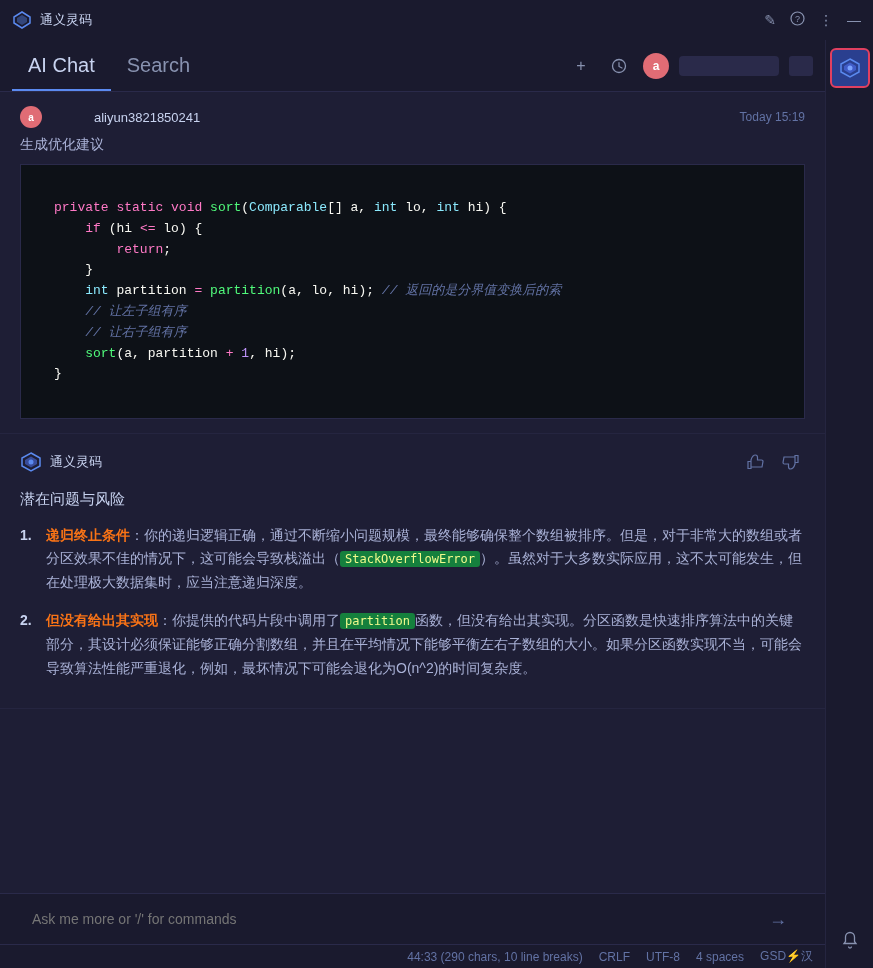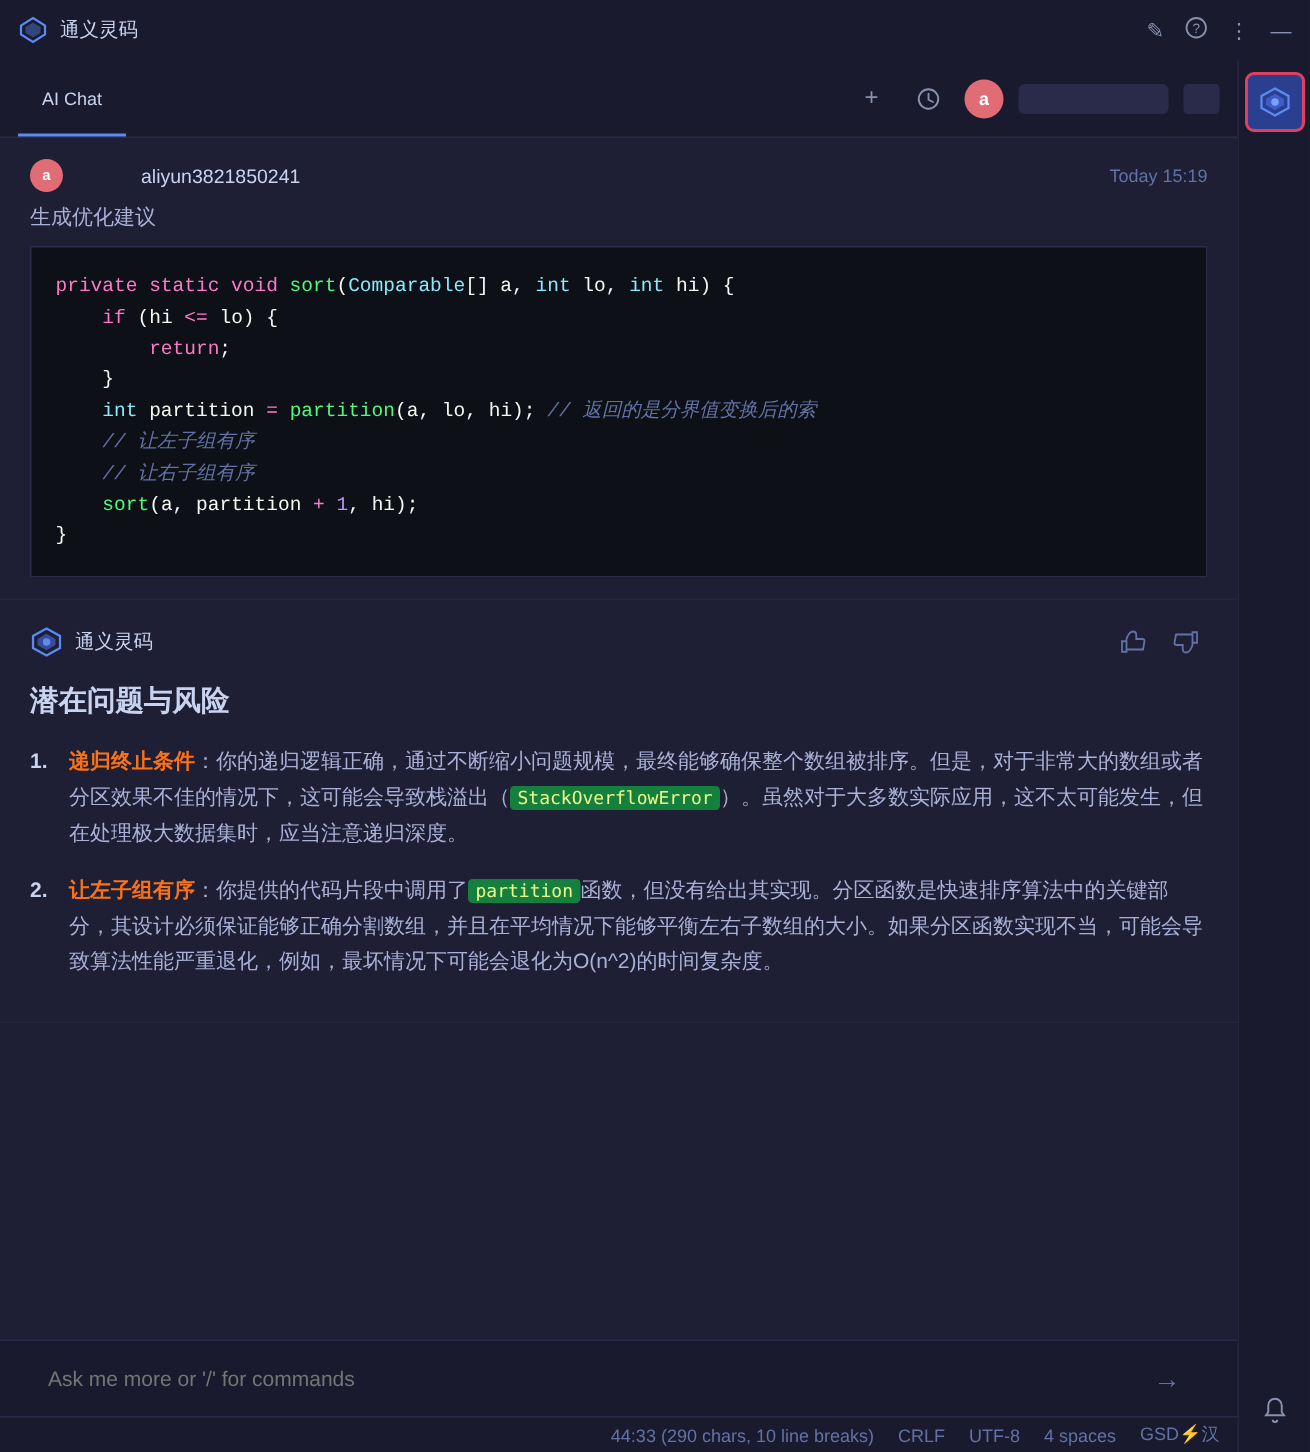--- a/index.html
+++ b/index.html
@@ -71,21 +71,21 @@
       height: 52px;
       display: flex;
       align-items: center;
       padding: 0 12px;
       gap: 0;
       flex-shrink: 0;
       border-bottom: 1px solid #2a2a4a;
     }
     .tab {
       padding: 8px 16px;
-      font-size: 12px;
+      font-size: 20px;
       cursor: pointer;
       color: #8892b0;
       position: relative;
       height: 100%;
       display: flex;
       align-items: center;
     }
     .tab.active {
       color: #c8d3f0;
     }
@@ -192,21 +192,21 @@
     .user-text {
       color: #a9b1d6;
       font-size: 14px;
       margin-bottom: 10px;
     }
 
     
     .code-block {
       background: #0d1117;
       border-radius: 0;
-      padding: 16px;
+      padding: 33px;
       font-family: 'Consolas', 'Courier New', monospace;
       font-size: 13px;
       line-height: 1.6;
       overflow-x: auto;
       border: 1px solid #2a2a4a;
     }
     .code-line {
       display: block;
       white-space: pre;
     }
@@ -256,22 +256,22 @@
     }
 
     .ai-content {
       margin-top: 10px;
       color: #a9b1d6;
       font-size: 14px;
       line-height: 1.7;
     }
     .ai-section-title {
       color: #c8d3f0;
-      font-size: 19px;
-      font-weight: 700;
+      font-size: 15px;
+      font-weight: 400;
       margin-bottom: 12px;
     }
     .ai-list {
       list-style: none;
       padding: 0;
     }
     .ai-list li {
       display: flex;
       gap: 10px;
       margin-bottom: 14px;
@@ -406,20 +406,23 @@
   </div>
 </div>
 
 <div class="main-layout">
 
   <div class="content-area">
 
     <div class="tabs-bar">
       <div class="tab active">
         <span>AI Chat</span>
+      </div>
+      <div class="tab">
+        <span>Search</span>
       </div>
       <div class="tabs-spacer"></div>
       <div class="tab-actions">
         <div class="tab-action-btn">
           <span>+</span>
         </div>
         <div class="tab-action-btn">
           <svg width="16" height="16" viewBox="0 0 16 16" fill="none">
             <circle cx="8" cy="8" r="6.5" stroke="#8892b0" stroke-width="1.3"></circle>
             <path d="M8 4.5V8.5L11 10" stroke="#8892b0" stroke-width="1.2" stroke-linecap="round"></path>
@@ -489,21 +492,21 @@
           <ol class="ai-list">
             <li>
               <span class="list-num">1.</span>
               <span class="list-text">
                 <span class="list-bold">递归终止条件</span>：你的递归逻辑正确，通过不断缩小问题规模，最终能够确保整个数组被排序。但是，对于非常大的数组或者分区效果不佳的情况下，这可能会导致栈溢出（<span class="code-inline">StackOverflowError</span>）。虽然对于大多数实际应用，这不太可能发生，但在处理极大数据集时，应当注意递归深度。
               </span>
             </li>
             <li>
               <span class="list-num">2.</span>
               <span class="list-text">
-                <span class="list-bold">让左子组有序</span>：你提供的代码片段中调用了<span class="code-inline">partition</span>函数，但没有给出其实现。分区函数是快速排序算法中的关键部分，其设计必须保证能够正确分割数组，并且在平均情况下能够平衡左右子数组的大小。如果分区函数实现不当，可能会导致算法性能严重退化，例如，最坏情况下可能会退化为O(n^2)的时间复杂度。
+                <span class="list-bold">但没有给出其实现</span>：你提供的代码片段中调用了<span class="code-inline">partition</span>函数，但没有给出其实现。分区函数是快速排序算法中的关键部分，其设计必须保证能够正确分割数组，并且在平均情况下能够平衡左右子数组的大小。如果分区函数实现不当，可能会导致算法性能严重退化，例如，最坏情况下可能会退化为O(n^2)的时间复杂度。
               </span>
             </li>
           </ol>
         </div>
       </div>
     </div>
 
     <div class="input-area">
       <input class="chat-input" type="text" placeholder="Ask me more or '/' for commands" style="">
       <div class="send-btn">

